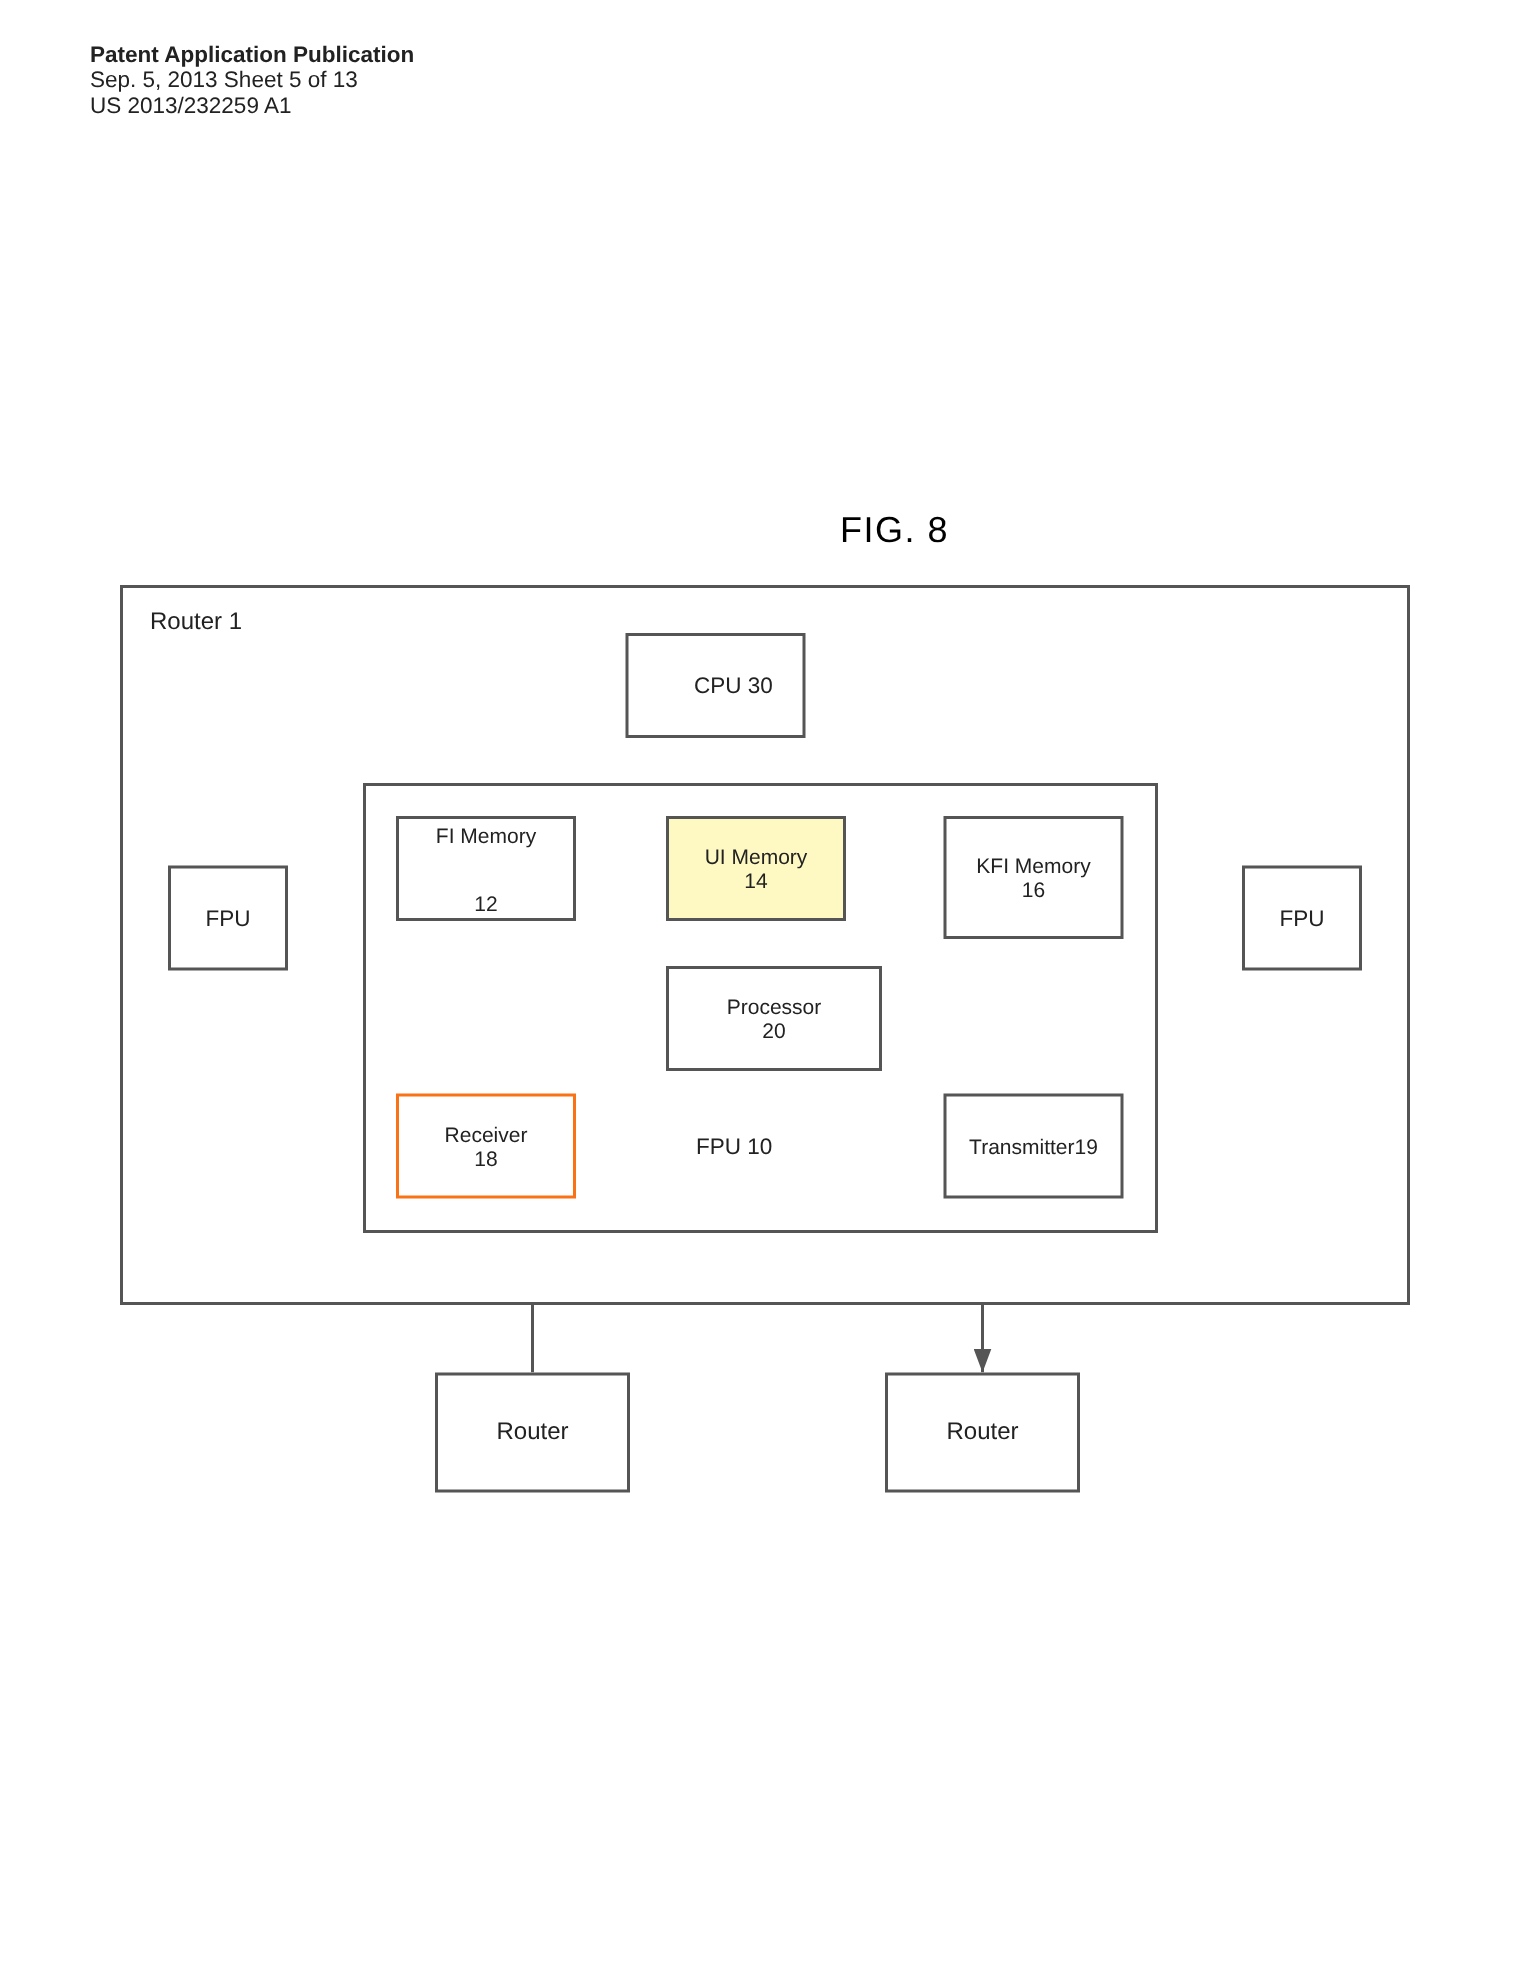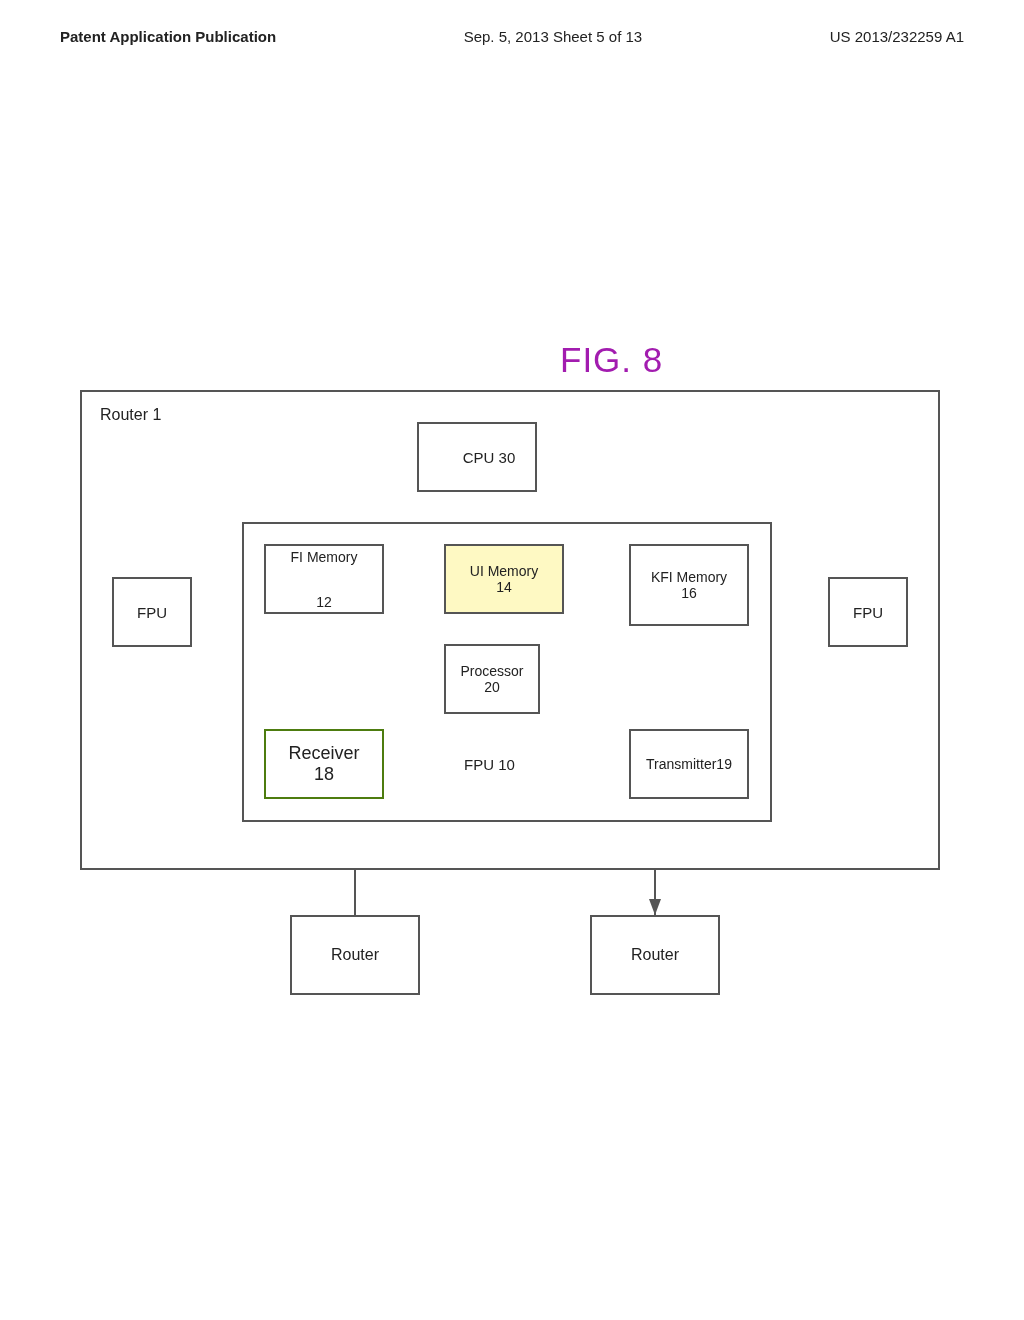--- a/index.html
+++ b/index.html
@@ -10,32 +10,33 @@
       font-family: Arial, sans-serif;
       position: relative;
       overflow: hidden;
     }
     .header {
       display: flex;
       justify-content: space-between;
       padding: 28px 60px 0 60px;
       font-size: 15px;
       color: #222;
+      flex-direction: column;
     }
     .header-left { font-weight: bold; }
     .header-center { }
     .header-right { }
 
     .fig-label {
       position: absolute;
       top: 340px;
       left: 560px;
-      font-size: 35px;
+      font-size: 24px;
       font-weight: normal;
-      color: #a21caf;
+      color: #000000;
       letter-spacing: 1px;
     }
 
     .diagram-container {
       position: absolute;
       top: 390px;
       left: 80px;
       width: 860px;
       height: 620px;
     }
@@ -136,21 +137,21 @@
       justify-content: center;
       font-size: 14px;
       color: #222;
     }
 
     
     .processor-box {
       position: absolute;
       top: 120px;
       left: 200px;
-      width: 96px;
+      width: 144px;
       height: 70px;
       border: 2px solid #555;
       background: #fff;
       display: flex;
       flex-direction: column;
       align-items: center;
       justify-content: center;
       font-size: 14px;
       color: #222;
     }
@@ -165,27 +166,27 @@
       margin-top: 12px;
     }
 
     
     .receiver-box {
       position: absolute;
       top: 205px;
       left: 20px;
       width: 120px;
       height: 70px;
-      border: 2px solid #4d7c0f;
-      background: #fff;
-      display: flex;
-      flex-direction: column;
-      align-items: center;
-      justify-content: center;
-      font-size: 18px;
+      border: 2px solid #f97316;
+      background: #fff;
+      display: flex;
+      flex-direction: column;
+      align-items: center;
+      justify-content: center;
+      font-size: 14px;
       color: #222;
     }
 
     
     .transmitter-box {
       position: absolute;
       top: 205px;
       left: 385px;
       width: 120px;
       height: 70px;

